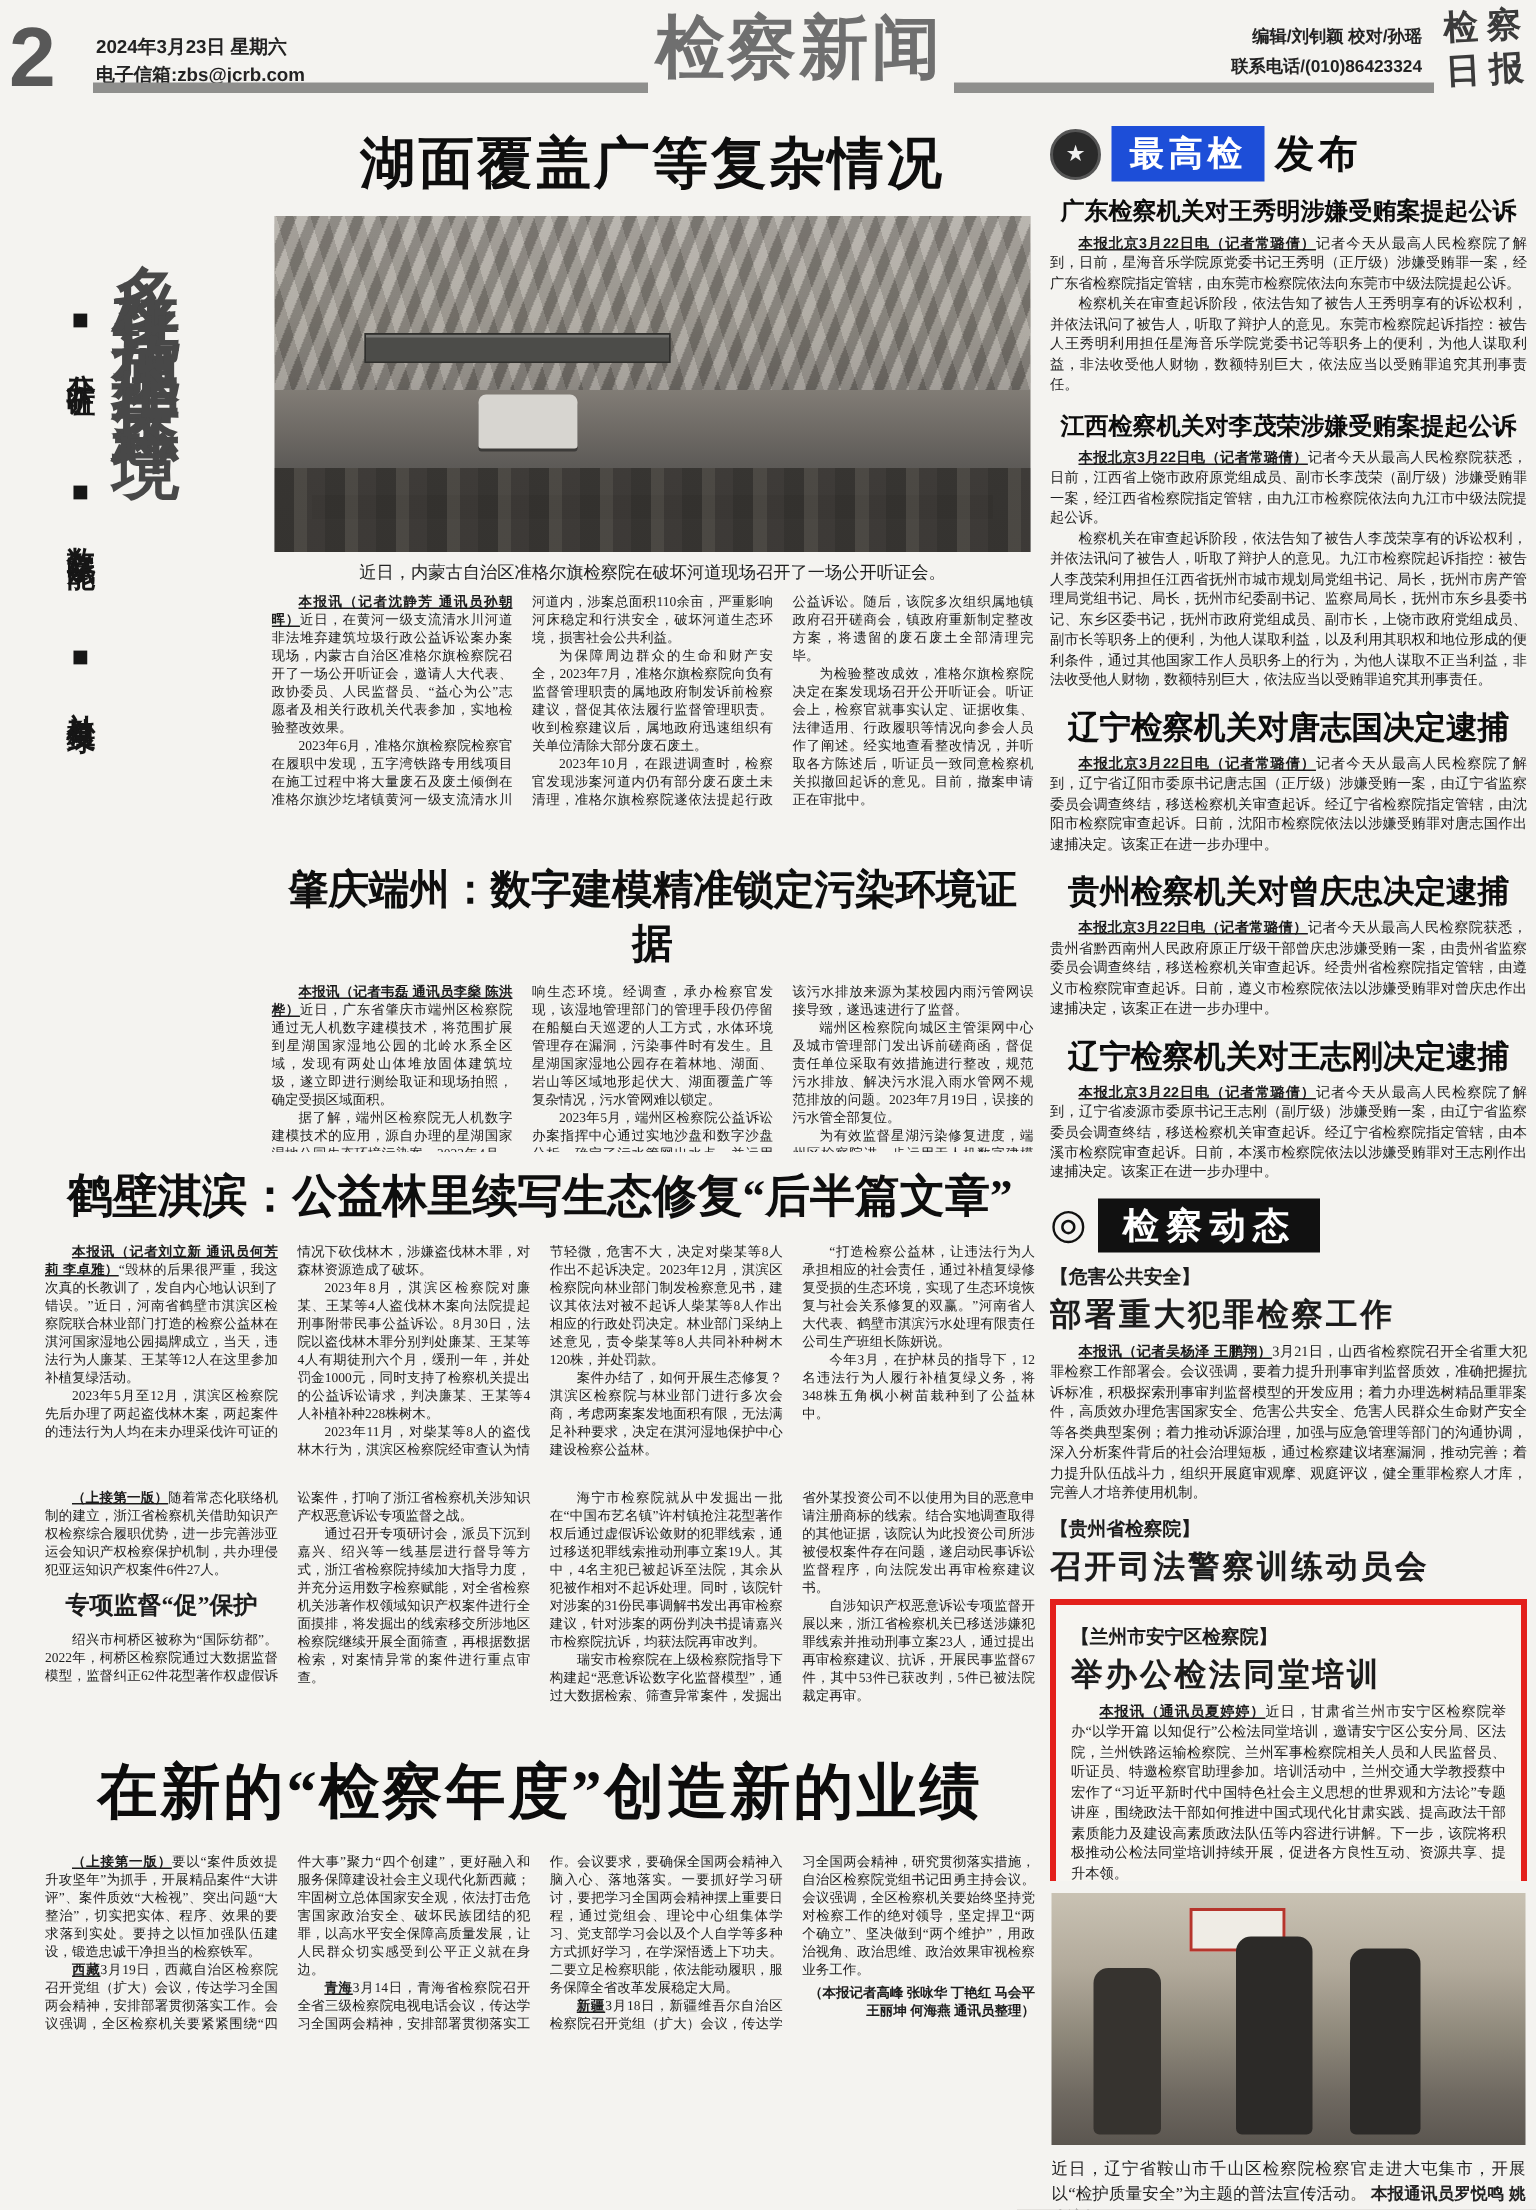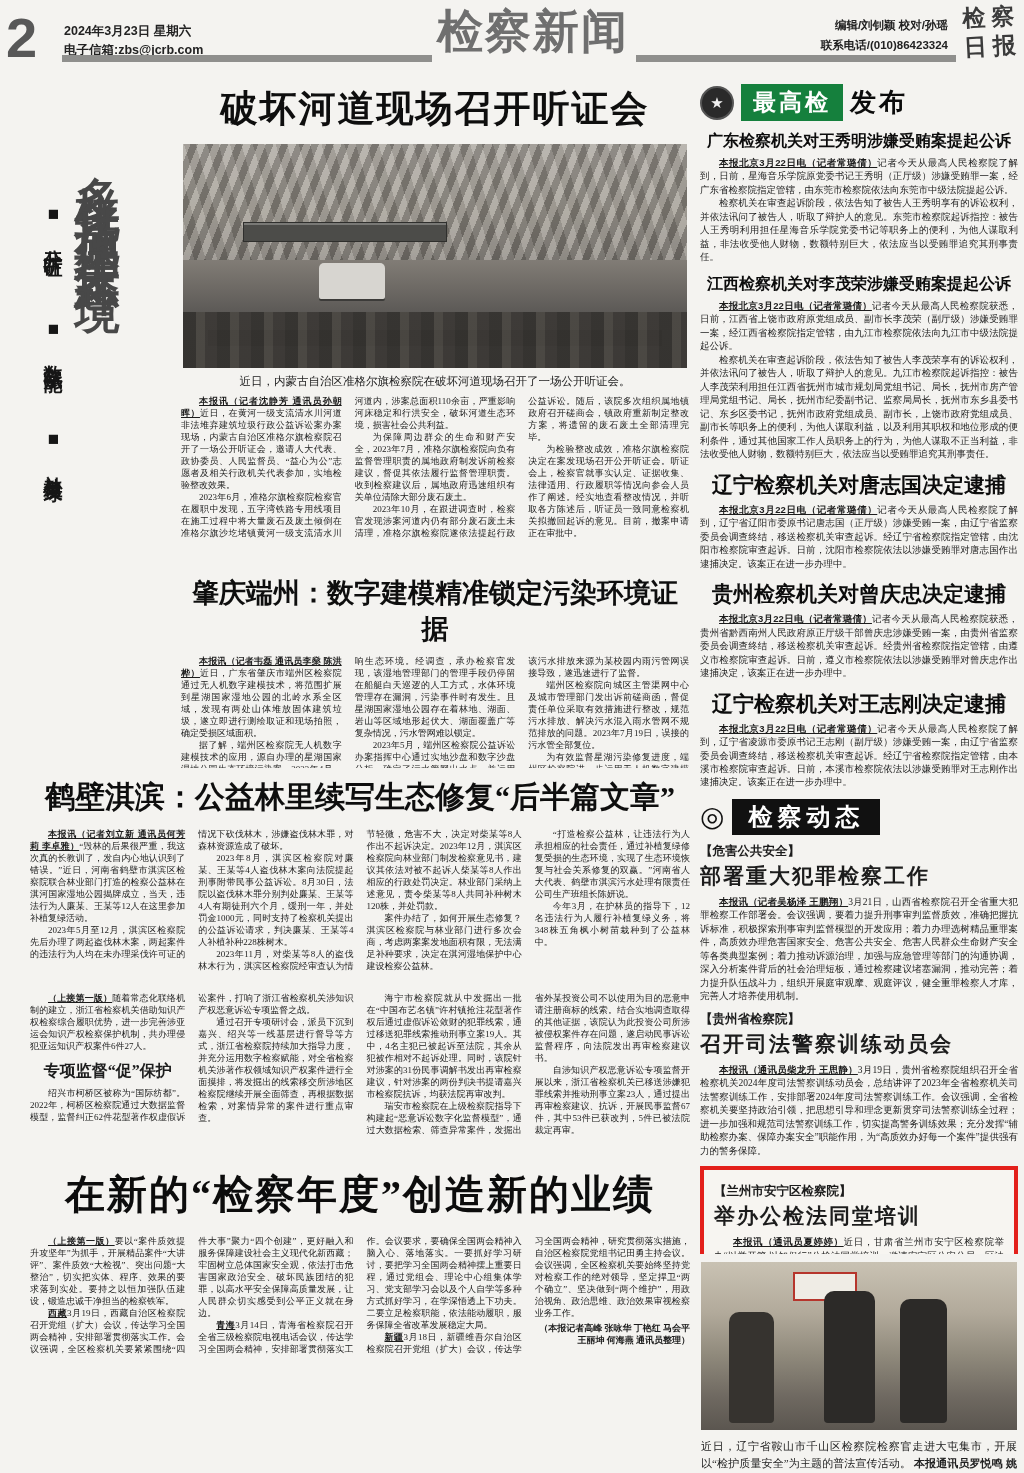--- a/index.html
+++ b/index.html
@@ -64,21 +64,21 @@
   .cont-body{column-count:4;height:154px;font-size:9px;line-height:1.33;margin-top:14px;}
   .y-title{font-size:40px;font-weight:bold;text-align:center;margin:20px 0 14px;letter-spacing:2px;color:#0c0c0c;}
   .y-body{column-count:4;height:250px;font-size:9px;line-height:1.33;}
 
   
   #right-col{position:absolute;left:700px;top:84px;width:318px;height:1389px;}
   .rt-flow{height:1170px;overflow:hidden;}
   .badge{display:flex;align-items:center;gap:7px;margin:0 0 10px;}
   .emblem{width:30px;height:30px;border-radius:50%;background:#2a2a2a;color:#f0f0f0;display:flex;
           align-items:center;justify-content:center;font-size:15px;border:2px solid #555;flex:0 0 auto;}
-  .badge-main{background:#15803d;color:#fff;font-weight:bold;font-size:23px;padding:3px 12px;
+  .badge-main{background:#1d4ed8;color:#fff;font-weight:bold;font-size:23px;padding:3px 12px;
               letter-spacing:3px;font-family:Liberation Mono, monospace;}
   .badge-sub{color:#0b0b0b;font-weight:900;font-size:26px;letter-spacing:3px;
              font-family:"Liberation Sans",sans-serif;}
   .rt-article{margin-bottom:9px;}
   .rt-title{font-weight:bold;text-align:center;margin:2px 0 4px;color:#0c0c0c;}
   .sz-s{font-size:16px;}
   .sz-l{font-size:21px;}
   .rt-body p{font-size:9.5px;line-height:1.42;}
   .dyn-badge{display:flex;align-items:center;gap:8px;margin:4px 0 8px;}
   .target-icon{font-size:28px;line-height:1;color:#111;flex:0 0 auto;}
@@ -122,21 +122,21 @@
     <span>日</span>
     <span>报</span>
   </div>
 
   <div class="vtag" style="top:203px;">■ 公开听证</div>
   <div class="vtag" style="top:318px;">■ 数字赋能</div>
   <div class="vtag" style="top:428px;">■ 补植复绿</div>
   <div class="vmain">多样化措施保护生态环境</div>
 
   <div id="center-col">
-    <div class="a1-title">破坏河道现场召开听证会</div>
+    <div class="a1-title">湖面覆盖广等复杂情况</div>
     <div class="photo1">
       <div class="ph-rock"></div>
       <div class="ph-banner"></div>
       <div class="ph-car"></div>
       <div class="ph-tables"></div>
       <div class="ph-people"></div>
     </div>
     <div class="caption1">近日，内蒙古自治区准格尔旗检察院在破坏河道现场召开了一场公开听证会。</div>
     <div class="body3 cols">
         <p class="para"><b>本报讯（记者沈静芳 通讯员孙朝晖）</b>近日，在黄河一级支流清水川河道非法堆弃建筑垃圾行政公益诉讼案办案现场，内蒙古自治区准格尔旗检察院召开了一场公开听证会，邀请人大代表、政协委员、人民监督员、“益心为公”志愿者及相关行政机关代表参加，实地检验整改效果。</p>
@@ -234,23 +234,20 @@
       <div>
         <div class="dyn-org">【危害公共安全】</div>
         <div class="dyn-title">部署重大犯罪检察工作</div>
         <div class="dyn-body">
             <p class="para"><b>本报讯（记者吴杨泽 王鹏翔）</b>3月21日，山西省检察院召开全省重大犯罪检察工作部署会。会议强调，要着力提升刑事审判监督质效，准确把握抗诉标准，积极探索刑事审判监督模型的开发应用；着力办理选树精品重罪案件，高质效办理危害国家安全、危害公共安全、危害人民群众生命财产安全等各类典型案例；着力推动诉源治理，加强与应急管理等部门的沟通协调，深入分析案件背后的社会治理短板，通过检察建议堵塞漏洞，推动完善；着力提升队伍战斗力，组织开展庭审观摩、观庭评议，健全重罪检察人才库，完善人才培养使用机制。</p>
           </div>
       </div>
       <div>
         <div class="dyn-org">【贵州省检察院】</div>
         <div class="dyn-title">召开司法警察训练动员会</div>
-        <div class="dyn-body">
-            <p class="para"><b>本报讯（通讯员柴龙升 王思静）</b>3月19日，贵州省检察院组织召开全省检察机关2024年度司法警察训练动员会，总结讲评了2023年全省检察机关司法警察训练工作，安排部署2024年度司法警察训练工作。会议强调，全省检察机关要坚持政治引领，把思想引导和理念更新贯穿司法警察训练全过程；进一步加强和规范司法警察训练工作，切实提高警务训练效果；充分发挥“辅助检察办案、保障办案安全”职能作用，为“高质效办好每一个案件”提供强有力的警务保障。</p>
-          </div>
       </div>
 
       <div class="red-box">
         <div class="dyn-org">【兰州市安宁区检察院】</div>
         <div class="dyn-title">举办公检法同堂培训</div>
         <div class="dyn-body">
             <p class="para"><b>本报讯（通讯员夏婷婷）</b>近日，甘肃省兰州市安宁区检察院举办“以学开篇 以知促行”公检法同堂培训，邀请安宁区公安分局、区法院，兰州铁路运输检察院、兰州军事检察院相关人员和人民监督员、听证员、特邀检察官助理参加。培训活动中，兰州交通大学教授蔡中宏作了“习近平新时代中国特色社会主义思想的世界观和方法论”专题讲座，围绕政法干部如何推进中国式现代化甘肃实践、提高政法干部素质能力及建设高素质政法队伍等内容进行讲解。下一步，该院将积极推动公检法同堂培训持续开展，促进各方良性互动、资源共享、提升本领。</p>
           </div>
       </div>
     </div>

